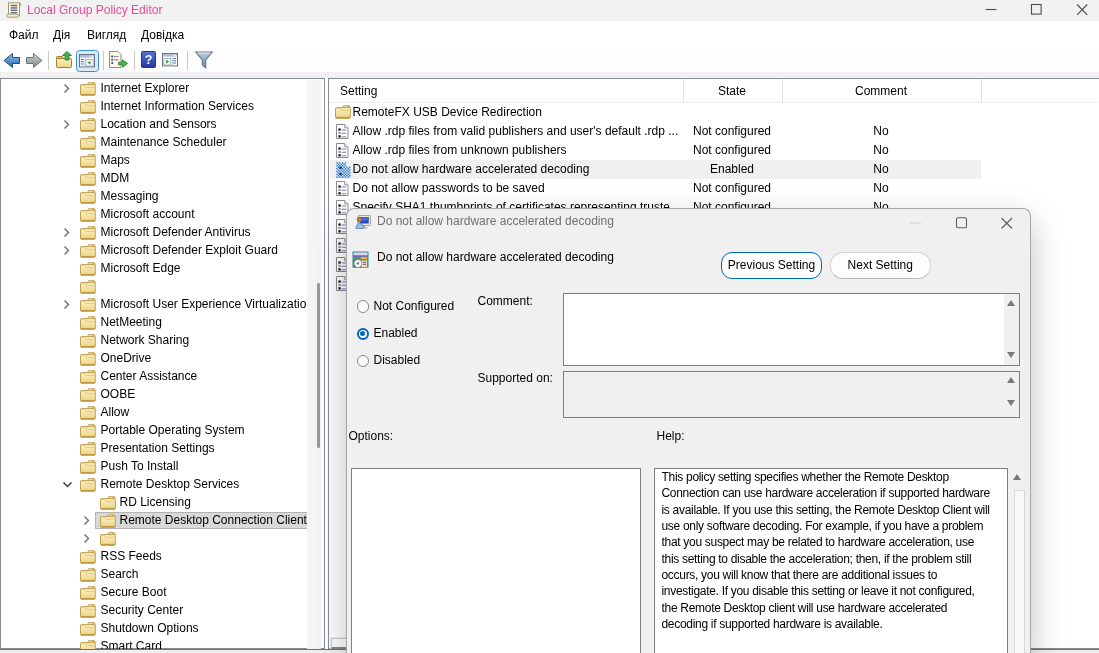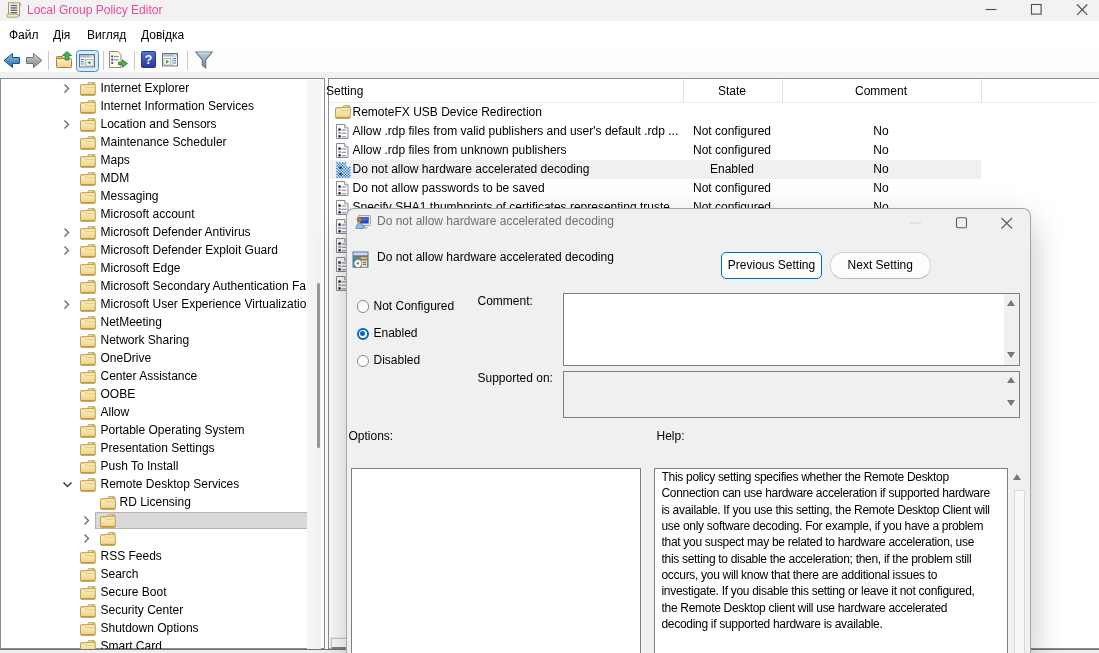--- a/index.html
+++ b/index.html
@@ -209,21 +209,20 @@
       <use href="#folder"></use>
     </svg>
     <span class="tr" style="left:99.5px;top:162.5px">Microsoft Defender Exploit Guard</span>
     <svg class="ab" style="left:79px;top:183.0px" width="16" height="14" viewBox="0 0 16 14">
       <use href="#folder"></use>
     </svg>
     <span class="tr" style="left:99.5px;top:180.5px">Microsoft Edge</span>
     <svg class="ab" style="left:79px;top:201.0px" width="16" height="14" viewBox="0 0 16 14">
       <use href="#folder"></use>
     </svg>
-    <span class="tr" style="left:99.5px;top:198.5px">Microsoft Secondary Authentication Fa</span>
     <svg class="ab" style="left:63px;top:221.0px" width="5" height="9" viewBox="0 0 5 9">
       <use href="#chevR"></use>
     </svg>
     <svg class="ab" style="left:79px;top:219.0px" width="16" height="14" viewBox="0 0 16 14">
       <use href="#folder"></use>
     </svg>
     <span class="tr" style="left:99.5px;top:216.5px">Microsoft User Experience Virtualization</span>
     <svg class="ab" style="left:79px;top:237.0px" width="16" height="14" viewBox="0 0 16 14">
       <use href="#folder"></use>
     </svg>
@@ -270,20 +269,21 @@
     <svg class="ab" style="left:98.5px;top:417.0px" width="16" height="14" viewBox="0 0 16 14">
       <use href="#folder"></use>
     </svg>
     <span class="tr" style="left:118.5px;top:414.5px">RD Licensing</span>
     <svg class="ab" style="left:82.5px;top:437.0px" width="5" height="9" viewBox="0 0 5 9">
       <use href="#chevR"></use>
     </svg>
     <svg class="ab" style="left:98.5px;top:435.0px" width="16" height="14" viewBox="0 0 16 14">
       <use href="#folder"></use>
     </svg>
+    <span class="tr" style="left:118.5px;top:432.5px">Remote Desktop Connection Client</span>
     <svg class="ab" style="left:82.5px;top:455.0px" width="5" height="9" viewBox="0 0 5 9">
       <use href="#chevR"></use>
     </svg>
     <svg class="ab" style="left:98.5px;top:453.0px" width="16" height="14" viewBox="0 0 16 14">
       <use href="#folder"></use>
     </svg>
     <svg class="ab" style="left:79px;top:471.0px" width="16" height="14" viewBox="0 0 16 14">
       <use href="#folder"></use>
     </svg>
     <span class="tr" style="left:99.5px;top:468.5px">RSS Feeds</span>
@@ -303,21 +303,21 @@
       <use href="#folder"></use>
     </svg>
     <span class="tr" style="left:99.5px;top:540.5px">Shutdown Options</span>
     <svg class="ab" style="left:79px;top:561.0px" width="16" height="14" viewBox="0 0 16 14">
       <use href="#folder"></use>
     </svg>
     <span class="tr" style="left:99.5px;top:558.5px">Smart Card</span>
     <div class="ab" style="left:306px;top:1px;width:14px;height:569px;background:#f5f5f6"></div>
     <div class="ab" style="left:316px;top:204.5px;width:2.6px;height:165px;background:#999;border-radius:1.3px"></div>
   </div>
-<div class="txt" style="left:326px;top:84px">Setting</div>
+<div class="txt" style="left:340px;top:84px">Setting</div>
 <div class="txt ctr" style="left:683px;top:84px;width:98px">State</div>
 <div class="txt ctr" style="left:781px;top:84px;width:200px">Comment</div>
 <div class="ab" style="left:683px;top:79px;width:1px;height:22.5px;background:#e3e3e3"></div>
 <div class="ab" style="left:781.5px;top:79px;width:1px;height:22.5px;background:#e3e3e3"></div>
 <div class="ab" style="left:980.5px;top:79px;width:1px;height:22.5px;background:#e3e3e3"></div>
 <div class="ab" style="left:329px;top:101.8px;width:769px;height:1px;background:#ededed"></div>
 <div class="ab" style="left:329.5px;top:160px;width:651px;height:19px;background:#f0f0f0"></div>
 <svg class="ab" style="left:335px;top:105px" width="16" height="14" viewBox="0 0 16 14">
     <use href="#folder"></use>
   </svg>
@@ -447,21 +447,21 @@
 <rect x="1.8" y="8.6" width="13.4" height="7.9" fill="#5a5a5a"></rect>
 <circle cx="6" cy="12.5" r="3.7" fill="#f2f2f2"></circle>
 <path d="M6,8.8 a3.7,3.7 0 0 1 3.2,1.8 L6,12.5 Z" fill="#f8d8ec"></path>
 <path d="M2.8,10.7 a3.7,3.7 0 0 0 0.1,3.8 L6,12.5 Z" fill="#cde9cb"></path>
 <circle cx="6" cy="12.5" r="0.9" fill="#4a4a4a"></circle>
 <rect x="9.8" y="9.3" width="5.2" height="6.8" fill="#f7ecc0" stroke="#b9a95e" stroke-width="0.6"></rect>
 <rect x="10.8" y="10.8" width="3.2" height="1.2" fill="#6c64b0"></rect>
 <rect x="10.8" y="12.8" width="3.2" height="1.2" fill="#6c64b0"></rect>
 </svg>
     <div class="txt" style="left:31px;top:42.5px">Do not allow hardware accelerated decoding</div>
-    <div class="ab ctr" style="left:375px;top:44.5px;width:101px;height:27px;line-height:25px;background:#fdfdfd;border:1.6px solid #0067c0;border-radius:5px">Previous Setting</div>
+    <div class="ab ctr" style="left:375px;top:44.5px;width:101px;height:27px;line-height:25px;background:#fdfdfd;border:1.6px solid #0067c0;border-radius:11px">Previous Setting</div>
     <div class="ab ctr" style="left:483.5px;top:44.5px;width:101.5px;height:27px;line-height:25px;background:#fdfdfd;border:1px solid #d2d2d2;border-bottom-color:#b8b8b8;border-radius:13px">Next Setting</div>
     <div class="ab" style="left:10.5px;top:92.5px;width:12.5px;height:12.5px;border:1px solid #898989;border-radius:50%;background:#fdfdfd"></div>
     <div class="txt" style="left:27.5px;top:91px">Not Configured</div>
     <div class="ab" style="left:10.5px;top:120px;width:12.5px;height:12.5px;border:2.2px solid #0067c0;border-radius:50%;background:#fff"></div>
     <div class="ab" style="left:14.2px;top:123.7px;width:5.1px;height:5.1px;background:#0067c0;border-radius:50%"></div>
     <div class="txt" style="left:27.5px;top:118.5px">Enabled</div>
     <div class="ab" style="left:10.5px;top:147px;width:12.5px;height:12.5px;border:1px solid #898989;border-radius:50%;background:#fdfdfd"></div>
     <div class="txt" style="left:27.5px;top:145.5px">Disabled</div>
     <div class="txt" style="left:131.5px;top:86.5px">Comment:</div>
     <div class="ab" style="left:217px;top:85.5px;width:457px;height:72.5px;background:#fff;border:1px solid #7e7e7e"></div>

